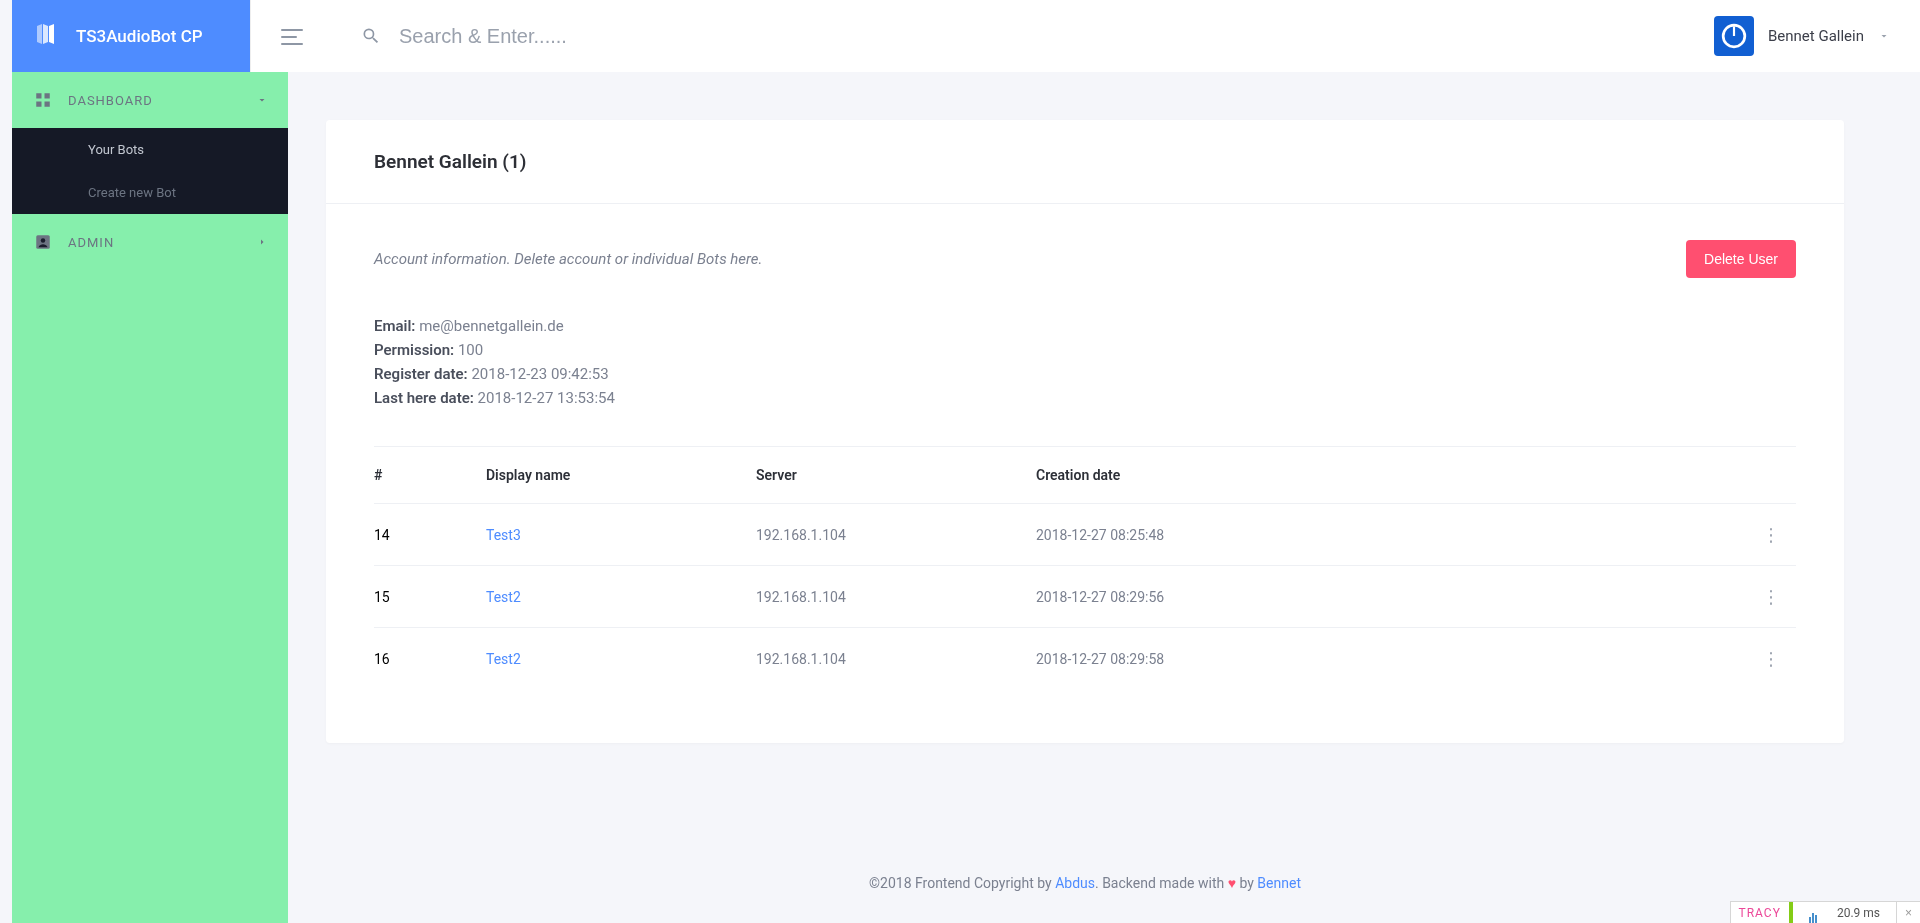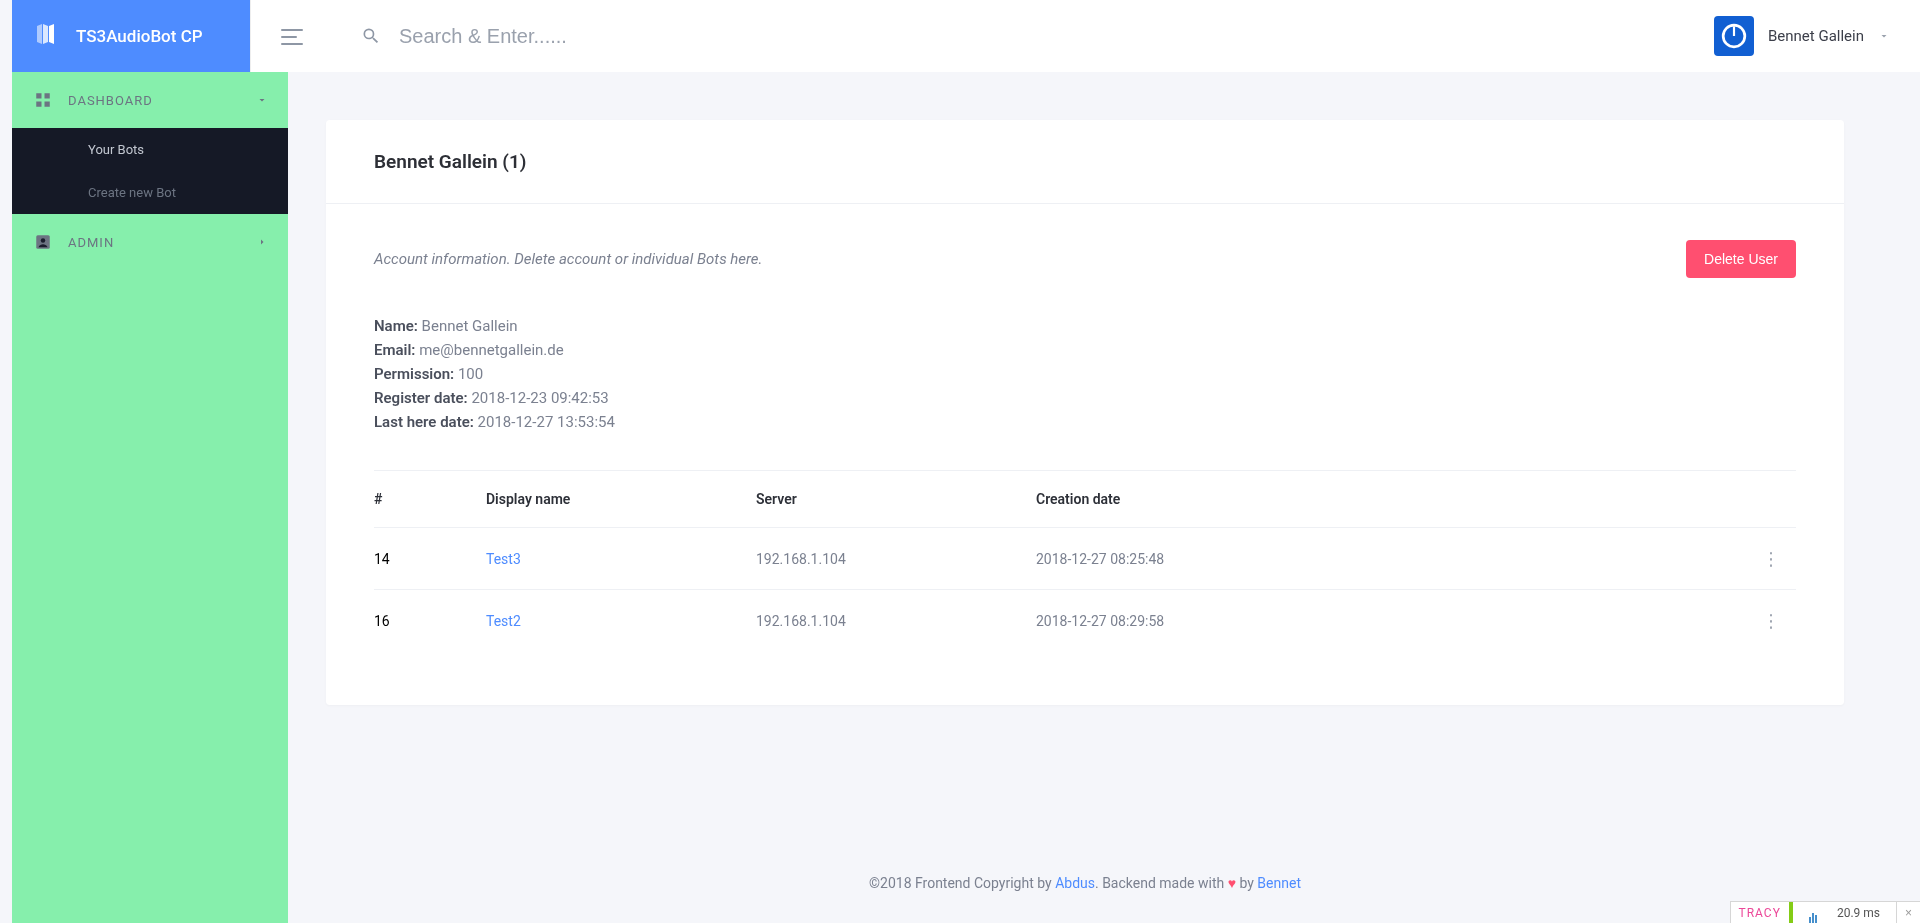--- a/index.html
+++ b/index.html
@@ -139,21 +139,20 @@
 <div class="main">
   <div class="card">
     <div class="card-head">Bennet Gallein (1)</div>
     <div class="card-body">
       <div class="subrow">
         <div class="subtext">Account information. Delete account or individual Bots here.</div>
         <button class="btn-danger">Delete User</button>
       </div>
 
       <div class="info">
-        <p><strong>Name:</strong> <span>Bennet Gallein</span></p>
         <p><strong>Email:</strong> <span>me@bennetgallein.de</span></p>
         <p><strong>Permission:</strong> <span>100</span></p>
         <p><strong>Register date:</strong> <span>2018-12-23 09:42:53</span></p>
         <p><strong>Last here date:</strong> <span>2018-12-27 13:53:54</span></p>
       </div>
 
       <table>
         <colgroup>
             <col style="width:100px">
             <col style="width:270px">
@@ -172,20 +171,27 @@
         </thead>
         <tbody id="tbody">
             <tr>
               <td class="idx">14</td>
               <td><a>Test3</a></td>
               <td>192.168.1.104</td>
               <td>2018-12-27 08:25:48</td>
               <td style="text-align:right"><span class="kebab">⋮</span></td>
             </tr>
             <tr>
+              <td class="idx">15</td>
+              <td><a>Test2</a></td>
+              <td>192.168.1.104</td>
+              <td>2018-12-27 08:29:56</td>
+              <td style="text-align:right"><span class="kebab">⋮</span></td>
+            </tr>
+            <tr>
               <td class="idx">16</td>
               <td><a>Test2</a></td>
               <td>192.168.1.104</td>
               <td>2018-12-27 08:29:58</td>
               <td style="text-align:right"><span class="kebab">⋮</span></td>
             </tr>
           </tbody>
       </table>
     </div>
   </div>

